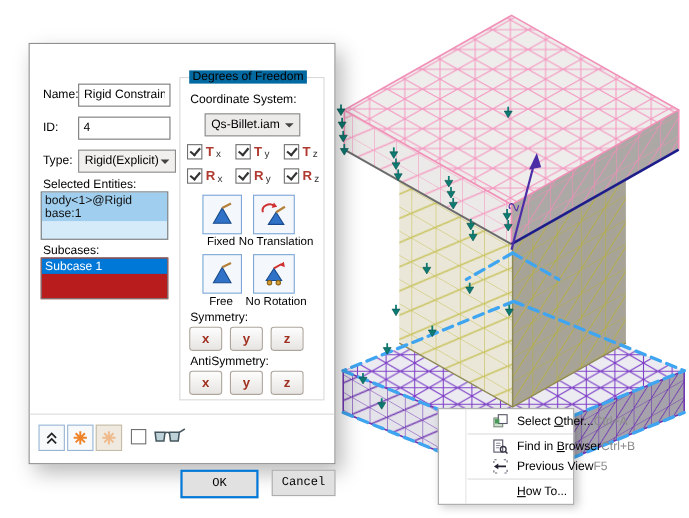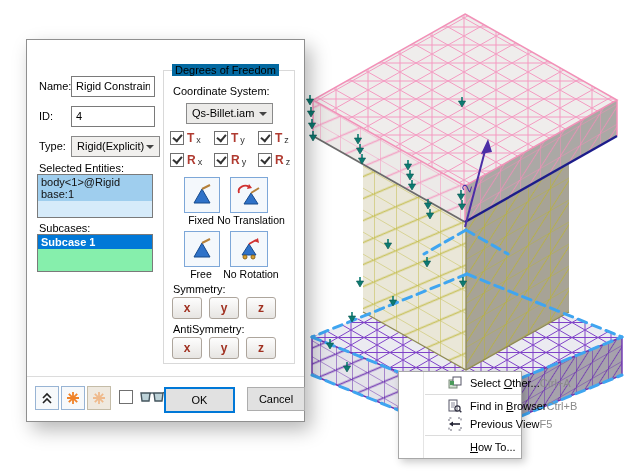--- a/index.html
+++ b/index.html
@@ -17,21 +17,21 @@
   .tb-btn{width:30px;height:26px;display:flex;align-items:center;justify-content:center;font-size:13px;color:#222;}
   .tb-sp{flex:1;}
   .lbl{position:absolute;white-space:nowrap;}
   .inp{position:absolute;border:1px solid #7a7a7a;background:#fff;font-family:"Liberation Sans",sans-serif;
        font-size:11px;padding:0 4px;line-height:19px;height:19px;}
   .combo{position:absolute;border:1px solid #8a8a8a;background:#f1f0ee;height:19px;line-height:19px;
          padding:0 16px 0 5px;font-size:11px;white-space:nowrap;overflow:hidden;}
   .combo:after{content:"";position:absolute;right:5px;top:8px;border:4px solid transparent;border-top-color:#444;}
   .listbox{position:absolute;border:1px solid #7a7a7a;overflow:hidden;}
   .lb-blue{background:#d6ebfa;}
-  .lb-white{background:#86efac;font-weight:bold;}
+  .lb-white{background:#b91c1c;}
   .lb-row1{background:#9fceee;color:#111;padding:1px 3px;}
   .lb-row2{background:#0078d7;color:#fff;padding:1px 3px;}
   .group{position:absolute;border:1px solid #d9d9d9;}
   .group-title{position:absolute;top:-7px;left:8px;background:#0369a1;padding:0 3px;white-space:nowrap;}
   .cb{display:inline-block;width:12px;height:12px;border:1px solid #707070;background:#fff;position:relative;vertical-align:-2px;}
   .cb .tick{position:absolute;left:2px;top:2px;width:7px;height:4px;border-left:2px solid #333;border-bottom:2px solid #333;transform:rotate(-50deg);}
   .dof{position:absolute;display:flex;align-items:center;gap:3px;}
   .dof-l{color:#b03a30;font-weight:bold;font-size:12px;}
   .dof-s{color:#333;font-size:9px;margin-left:-1px;margin-top:4px;}
   .icon-btn{position:absolute;border:1px solid #7da7d8;background:#f4f8fc;display:flex;align-items:center;justify-content:center;}
@@ -39,21 +39,21 @@
   .xyz{position:absolute;width:28px;height:20px;border:1px solid #ada59c;border-radius:3px;
        background:linear-gradient(#fdfdfd,#e7e5e2);color:#a03020;font-weight:bold;font-size:12px;
        display:flex;align-items:center;justify-content:center;}
   .slider-track{position:absolute;height:4px;background:#d4d2d0;border-radius:2px;}
   .slider-thumb{position:absolute;top:-5px;width:8px;height:14px;background:#3a7ecb;border:1px solid #2a5f9e;margin-left:-4px;}
   .swatch{position:absolute;border:1px solid #9a9a9a;}
   .sm-btn{position:absolute;width:22px;height:22px;border:1px solid #98b4d4;background:#f7f9fb;
           display:flex;align-items:center;justify-content:center;}
   .sm-btn.dis{background:#efe9df;border-color:#c4bca8;}
   .btn{position:absolute;height:22px;border:1px solid #adadad;background:#e1e1e1;font-size:11px;
-       display:flex;align-items:center;justify-content:center;font-family:Liberation Sans, sans-serif;}
+       display:flex;align-items:center;justify-content:center;font-family:Liberation Mono, monospace;margin-top:40px;}
   .btn.def{border:2px solid #0078d7;}
   .sep-h{position:absolute;left:0;right:0;height:1px;background:#dcdcdc;}
 
   
   .cmenu{position:absolute;left:398px;top:371px;width:122px;background:#fff;border:1px solid #a8a8a8;
          box-shadow:3px 3px 8px rgba(0,0,0,.22);padding:2px 0;}
   .cmenu:before{content:"";position:absolute;left:24px;top:0;bottom:0;width:1px;background:#e4e4e4;}
   .mi{display:flex;align-items:center;height:18px;position:relative;padding-left:44px;}
   .mi-ic{width:24px;display:flex;align-items:center;justify-content:center;flex:none;}
   .mi-label{flex:1;white-space:nowrap;padding-left:3px;}

